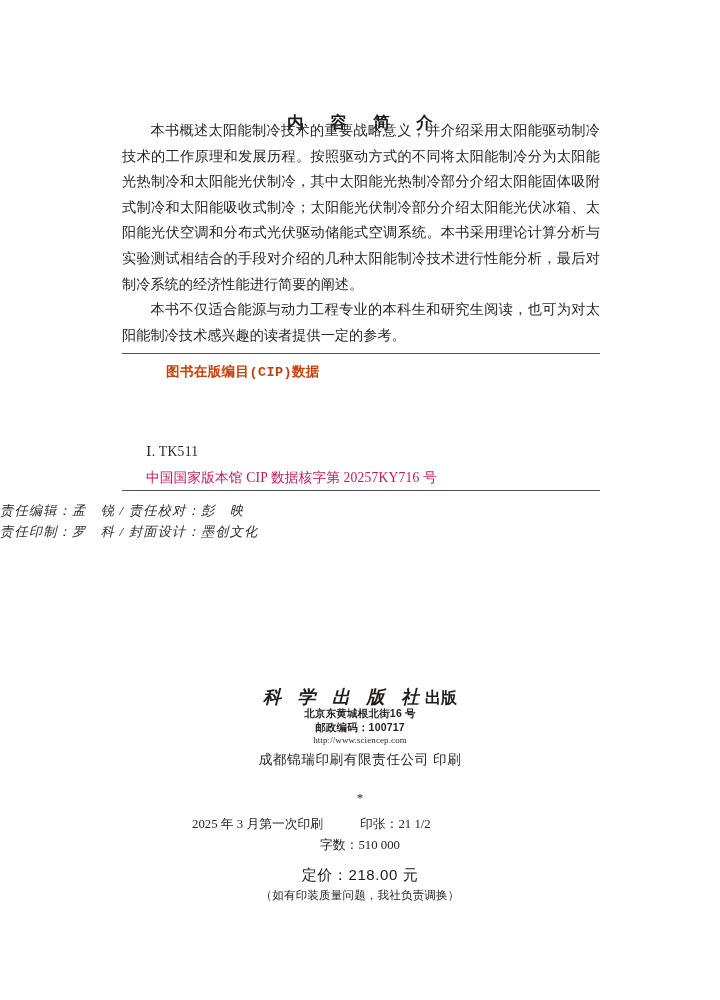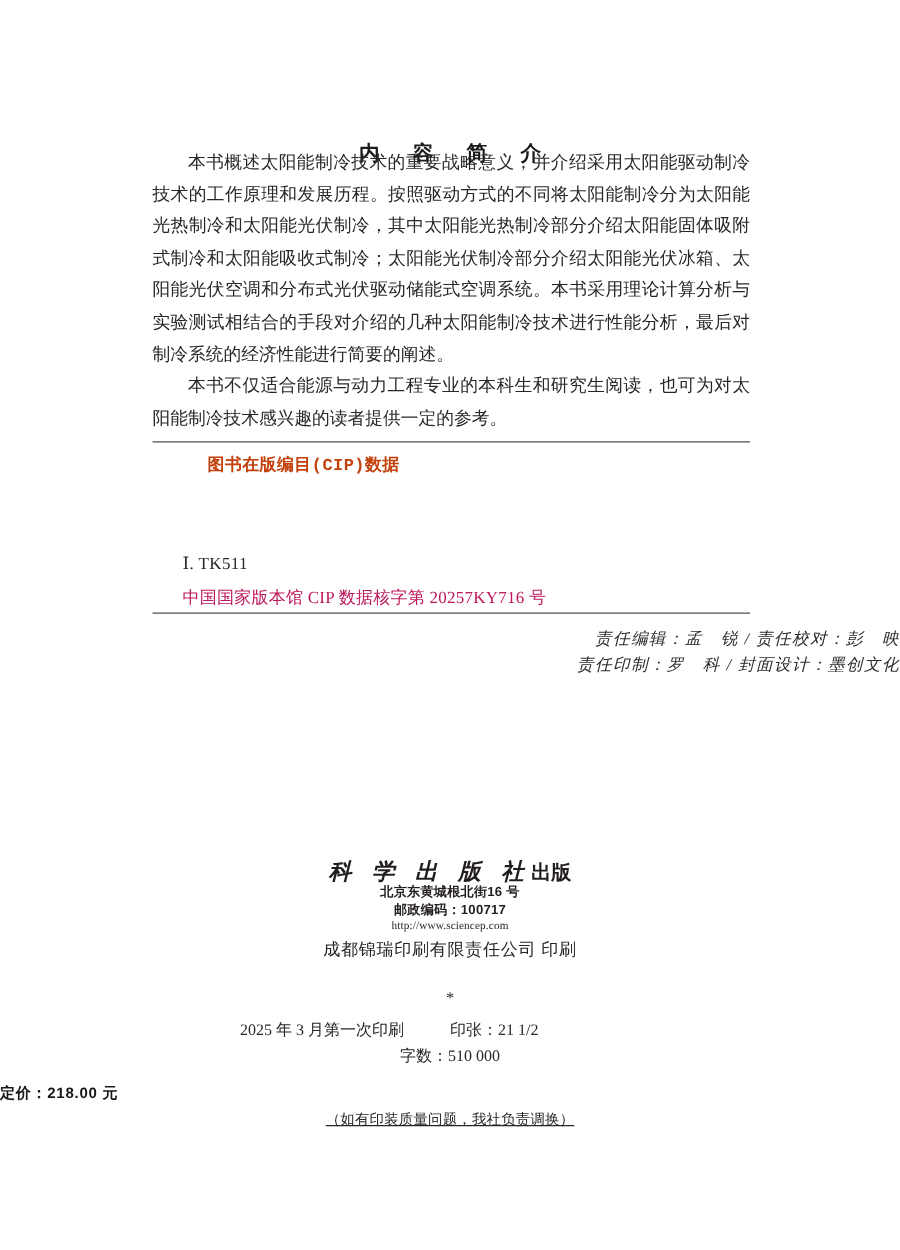--- a/index.html
+++ b/index.html
@@ -108,21 +108,21 @@
     color: #be185d;
     letter-spacing: 0.2px;
   }
 
   
   .credits {
     position: absolute;
     left: 0;
     top: 500px;
     width: 720px;
-    text-align: right;
+    text-align: left;
     font-family: "Liberation Serif", "DejaVu Serif", serif;
     font-style: italic;
     font-size: 13.2px;
     line-height: 21px;
     color: #2f2a2a;
     letter-spacing: 1.2px;
   }
   .credits div { white-space: pre; }
 
   
@@ -229,38 +229,37 @@
   .imprint-center {
     text-align: center;
     white-space: pre;
   }
 
   .price {
     position: absolute;
     left: 0;
     top: 866px;
     width: 720px;
-    text-align: left;
-    font-size: 12px;
-    font-weight: bold;
+    text-align: center;
+    font-size: 15px;
+    font-weight: normal;
     font-family: "Liberation Sans", "DejaVu Sans", sans-serif;
     color: #1b1717;
     letter-spacing: 0.6px;
   }
   .exchange-note {
     position: absolute;
     left: 0;
     top: 888px;
     width: 720px;
     text-align: center;
     font-size: 11.5px;
     font-family: "Liberation Sans", "DejaVu Sans", sans-serif;
     color: #2a2525;
     letter-spacing: 0.2px;
-    text-decoration: underline;
   }
 </style>
 </head>
 <body>
 
 <div class="page">
 
   <div class="abstract-title">内 容 简 介</div>
 
   <div class="abstract-body">

